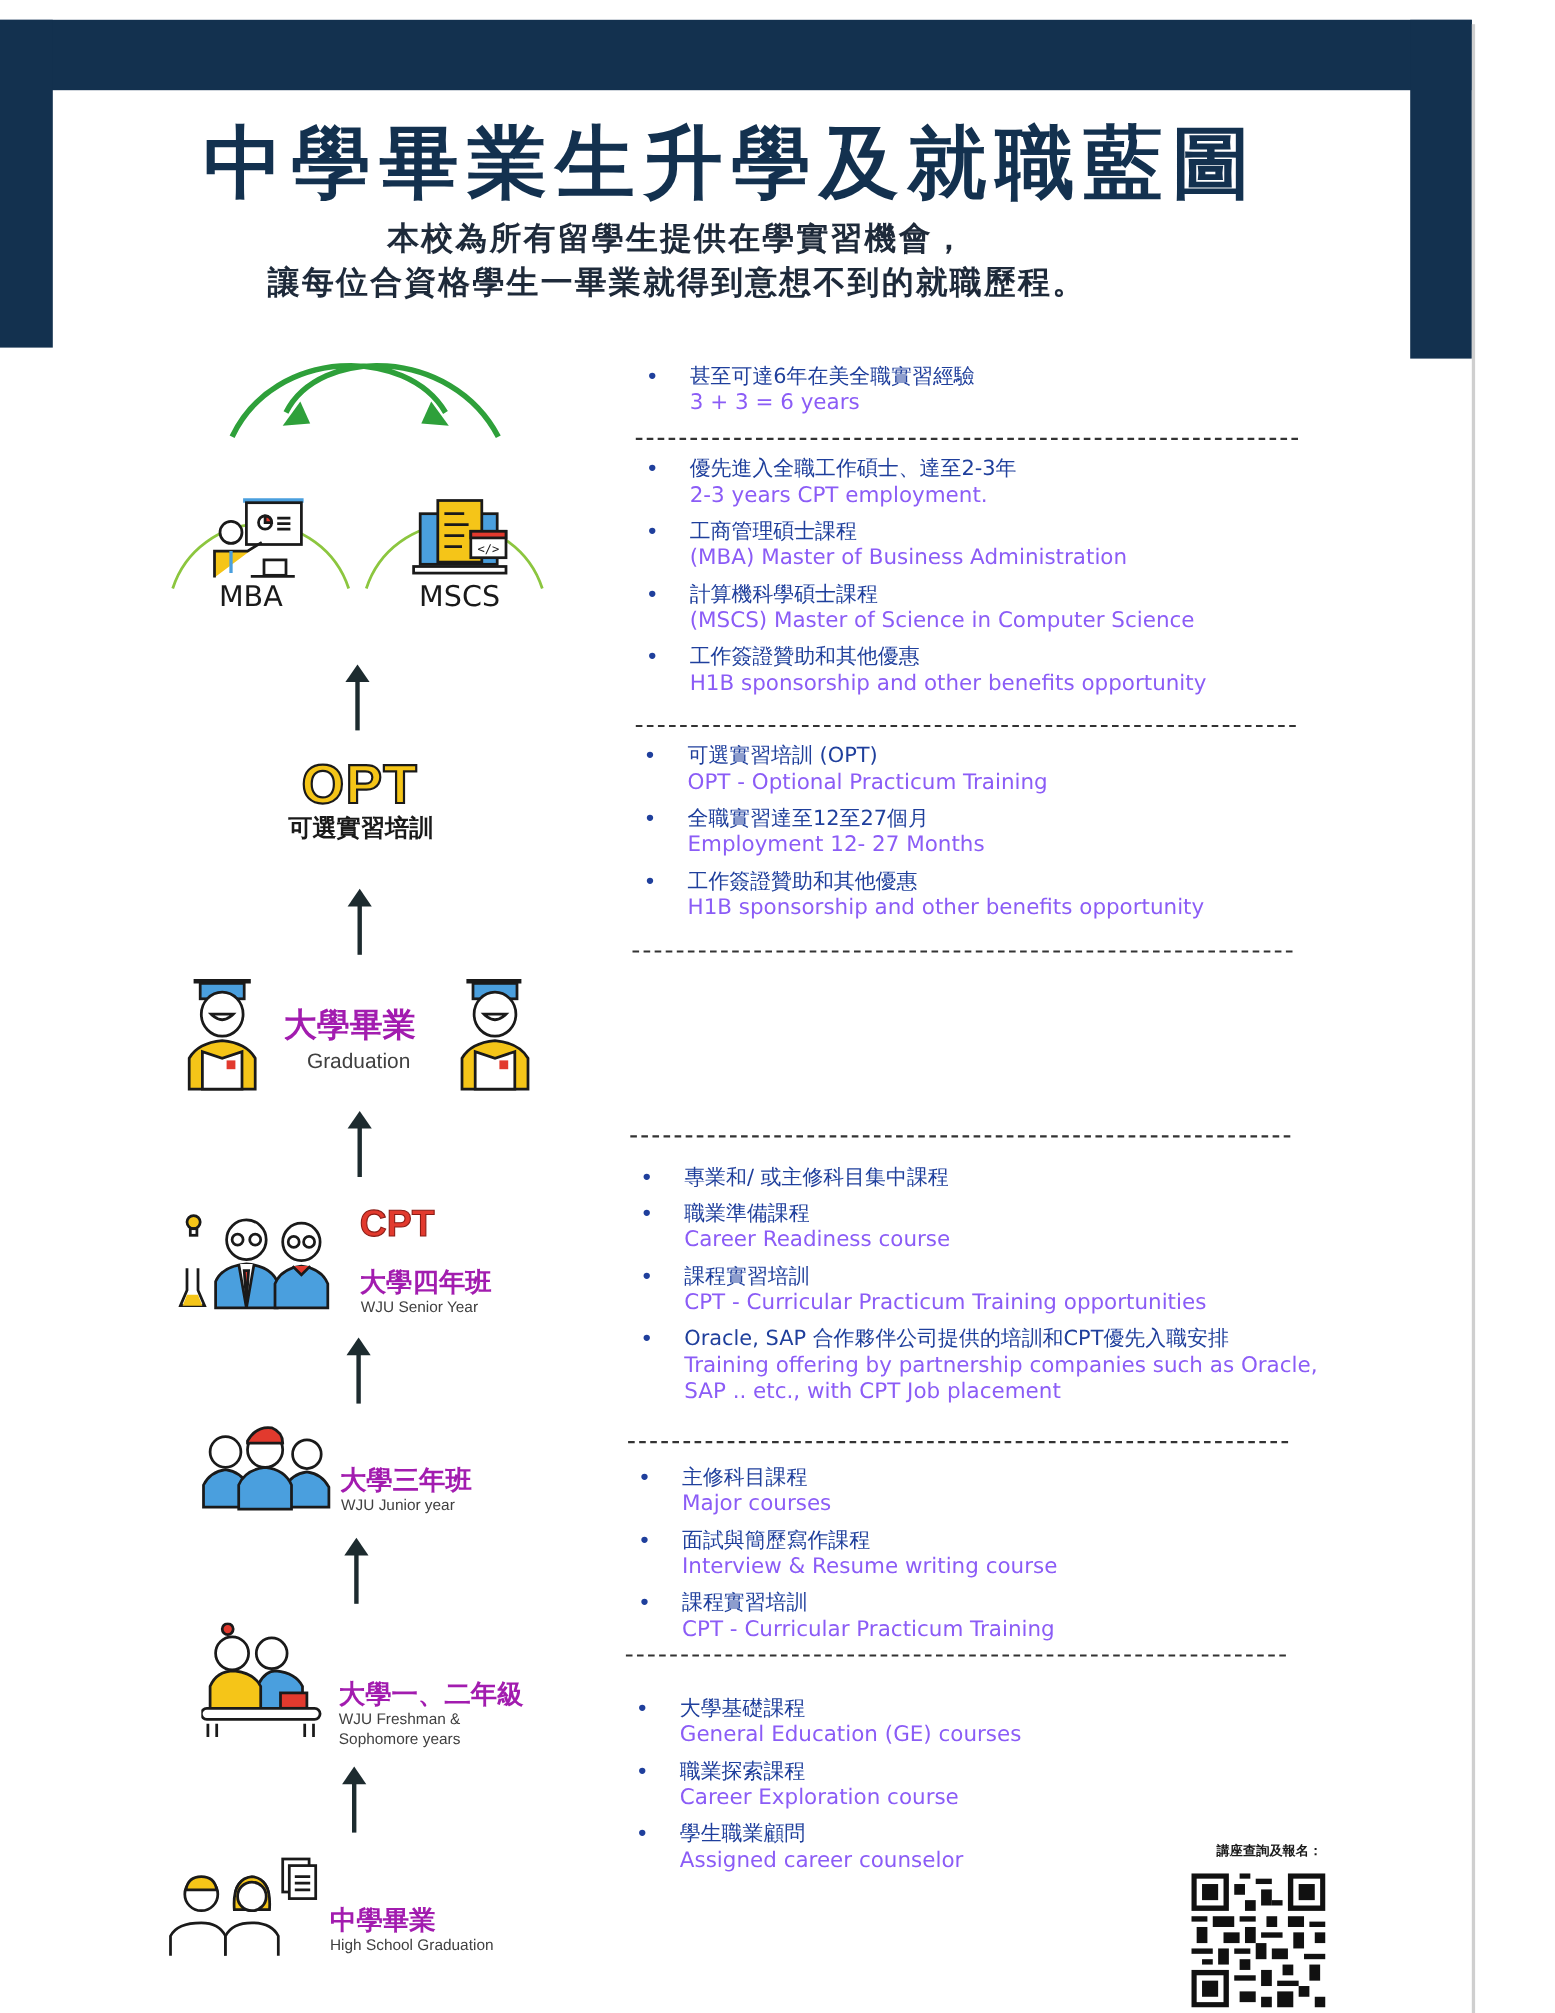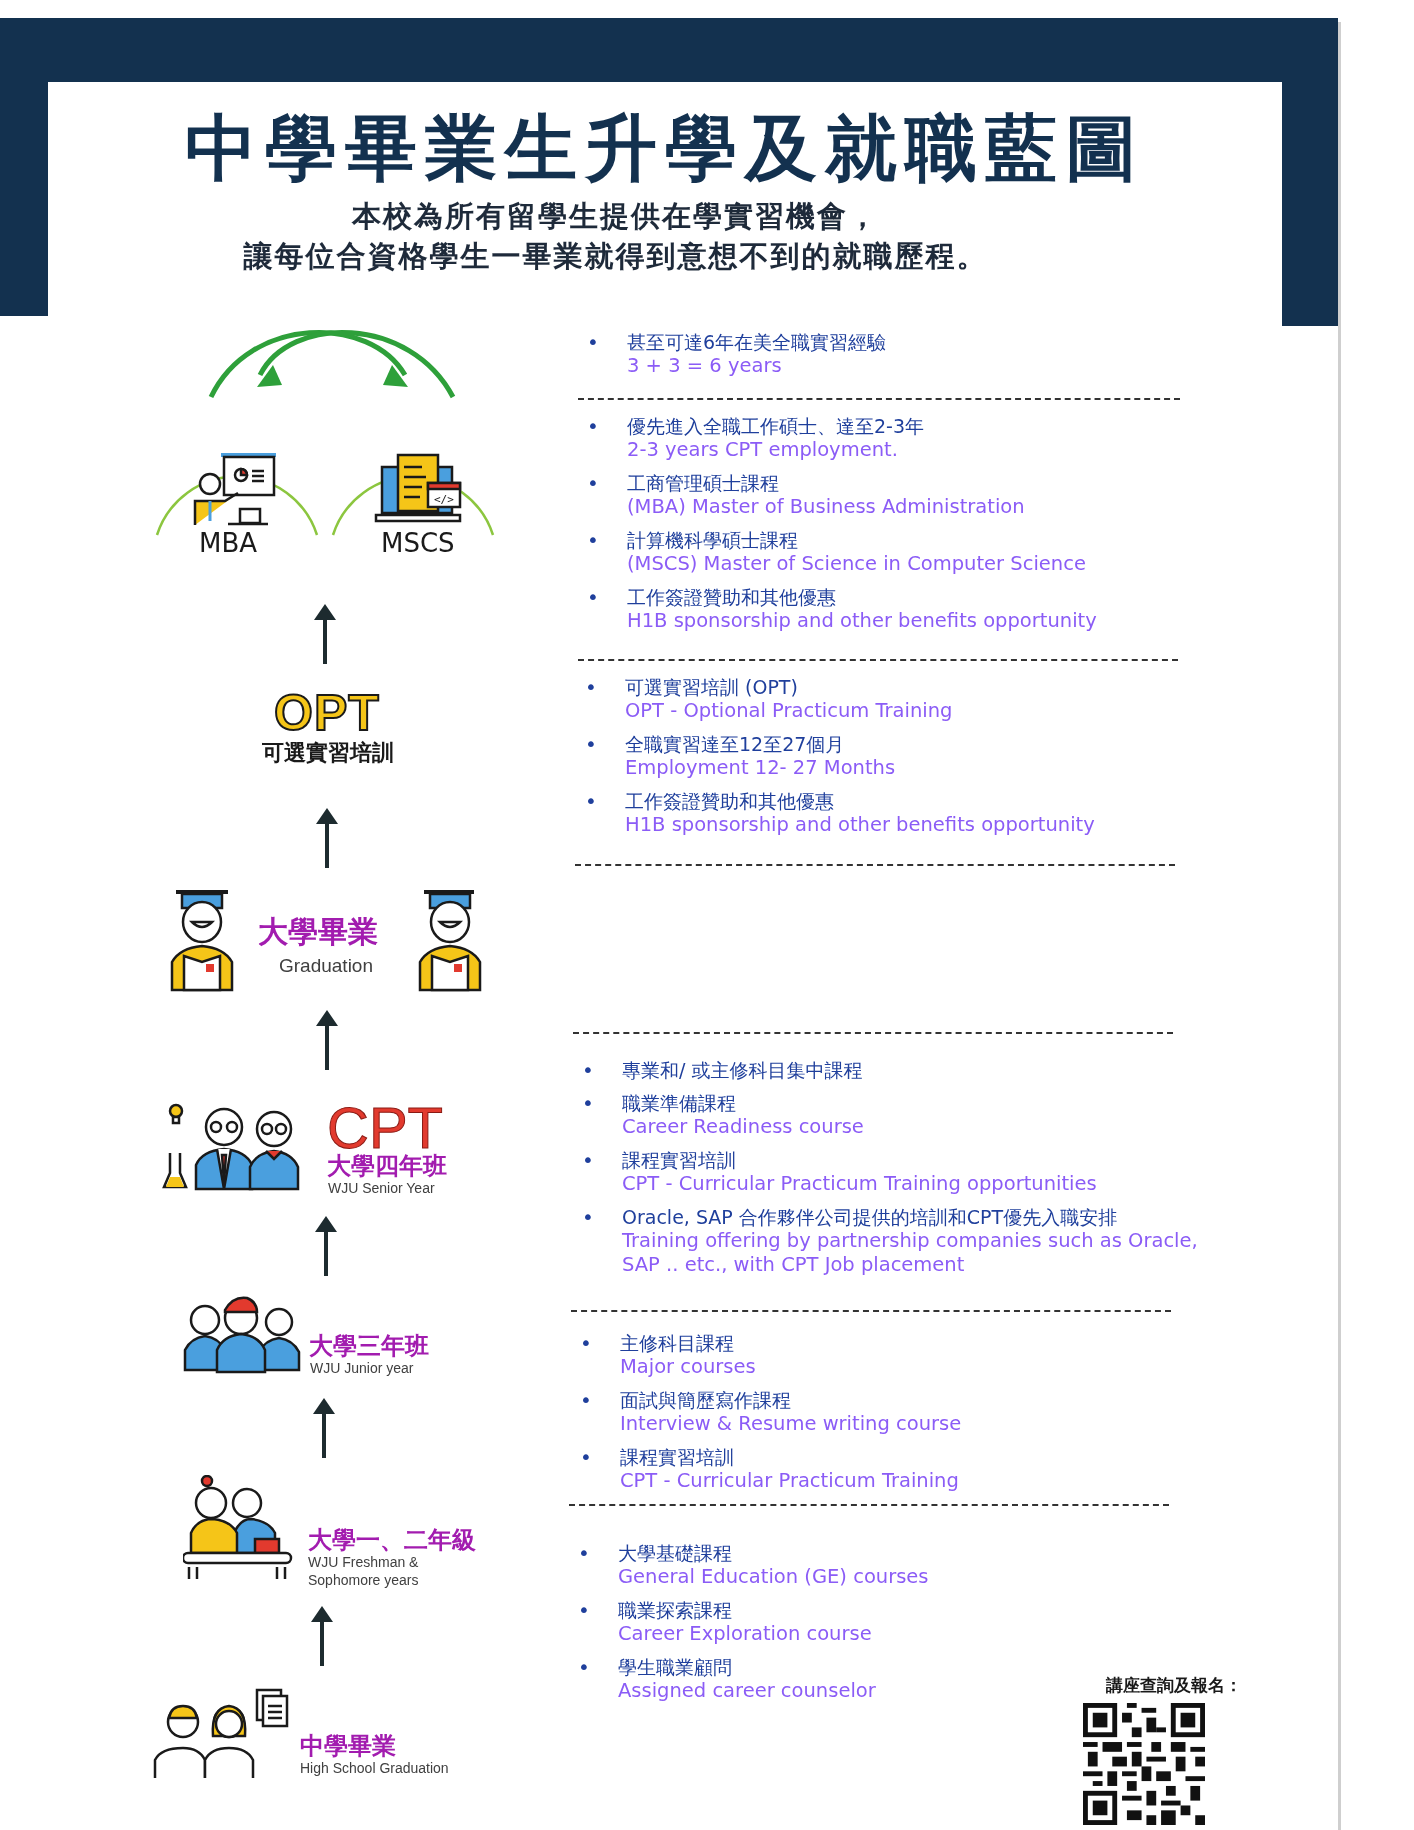--- a/index.html
+++ b/index.html
@@ -134,21 +134,21 @@
     <path d="M34 96 L34 72 Q40 58 62 56 Q84 58 90 72 L90 96 Z" fill="#4a9fde"></path>
     <path d="M55 56 L62 96 L69 56" fill="#fff"></path>
     <path d="M60 62 L62 90 L64 62 Z" fill="#e23a2e"></path>
     <circle cx="112" cy="36" r="17" fill="#fff"></circle>
     <circle cx="105" cy="36" r="5" fill="none"></circle>
       <circle cx="119" cy="36" r="5" fill="none"></circle>
     <path d="M88 96 L88 74 Q94 60 112 58 Q130 60 136 74 L136 96 Z" fill="#4a9fde"></path>
     <path d="M104 58 L112 66 L120 58" fill="#e23a2e"></path>
   </g>
 </svg>
-<div class="abs" style="left:327px;top:1094px;font-family:'Liberation Sans',sans-serif;font-weight:normal;font-size:58px;color:#e23a2e;-webkit-text-stroke:1px #8a1a14;">CPT</div>
+<div class="abs" style="left:327px;top:1094px;font-family:'Liberation Sans',sans-serif;font-weight:bold;font-size:34px;color:#e23a2e;-webkit-text-stroke:1px #8a1a14;">CPT</div>
 <div class="abs stage-zh" style="left:327px;top:1150px;font-size:24px;">大學四年班</div>
 <div class="abs stage-en" style="left:328px;top:1180px;">WJU Senior Year</div>
 
 <div class="arrow" style="left:324px;top:1230px;height:46px"></div>
 
 <svg class="abs" style="left:183px;top:1294px" width="120" height="80">
   <g stroke="#1a1a1a" stroke-width="2.5">
     <circle cx="22" cy="26" r="14" fill="#fff"></circle>
     <path d="M2 76 L2 56 Q8 44 22 42 Q36 44 42 56 L42 76 Z" fill="#4a9fde"></path>
     <circle cx="96" cy="28" r="13" fill="#fff"></circle>
@@ -309,21 +309,21 @@
       <span class="zh">職業探索課程</span>
       <span class="en">Career Exploration course</span>
     </li>
   <li>
       <span class="dot">•</span>
       <span class="zh">學生職業顧問</span>
       <span class="en">Assigned  career counselor</span>
     </li>
 </ul>
 
-<div class="abs" style="left:1082px;top:1674px;font-size:17px;font-weight:bold;padding-left:24px;">講座查詢及報名：</div>
+<div class="abs" style="left:1082px;top:1674px;font-size:12px;font-weight:bold;padding-left:24px;">講座查詢及報名：</div>
 <svg class="qr" viewBox="0 0 25 25">
   <rect width="25" height="25" fill="#fff"></rect>
   <g fill="#111">
     <rect x="0" y="0" width="7" height="7"></rect>
       <rect x="1" y="1" width="5" height="5" fill="#fff"></rect>
       <rect x="2" y="2" width="3" height="3"></rect>
     <rect x="18" y="0" width="7" height="7"></rect>
       <rect x="19" y="1" width="5" height="5" fill="#fff"></rect>
       <rect x="20" y="2" width="3" height="3"></rect>
     <rect x="0" y="18" width="7" height="7"></rect>

